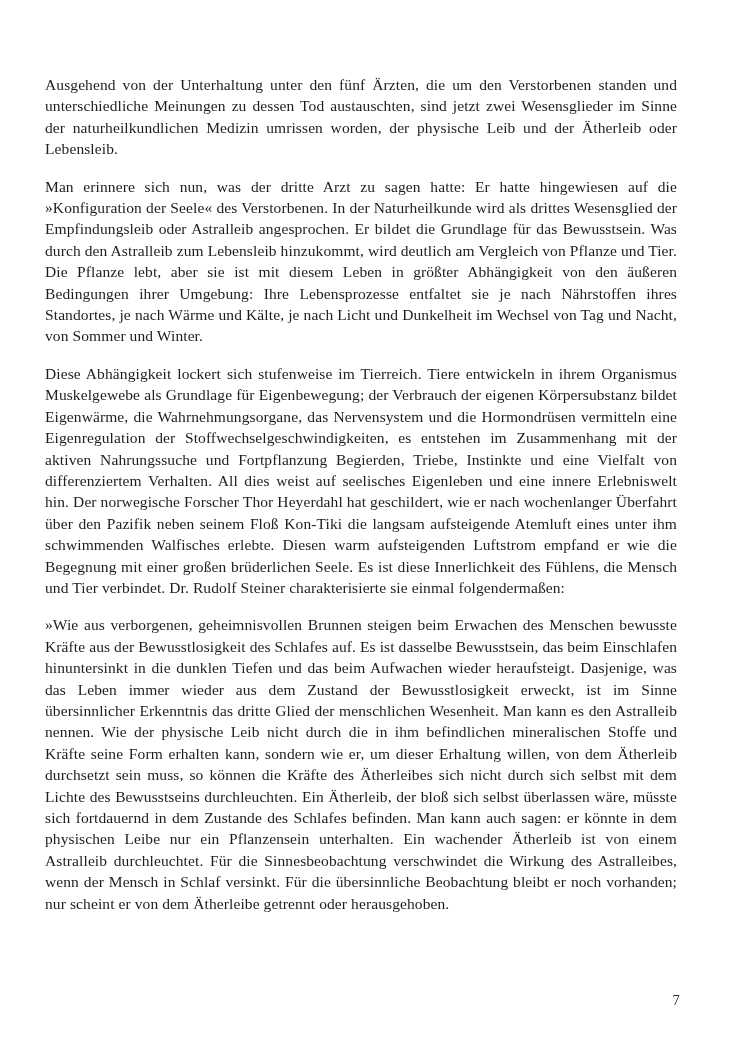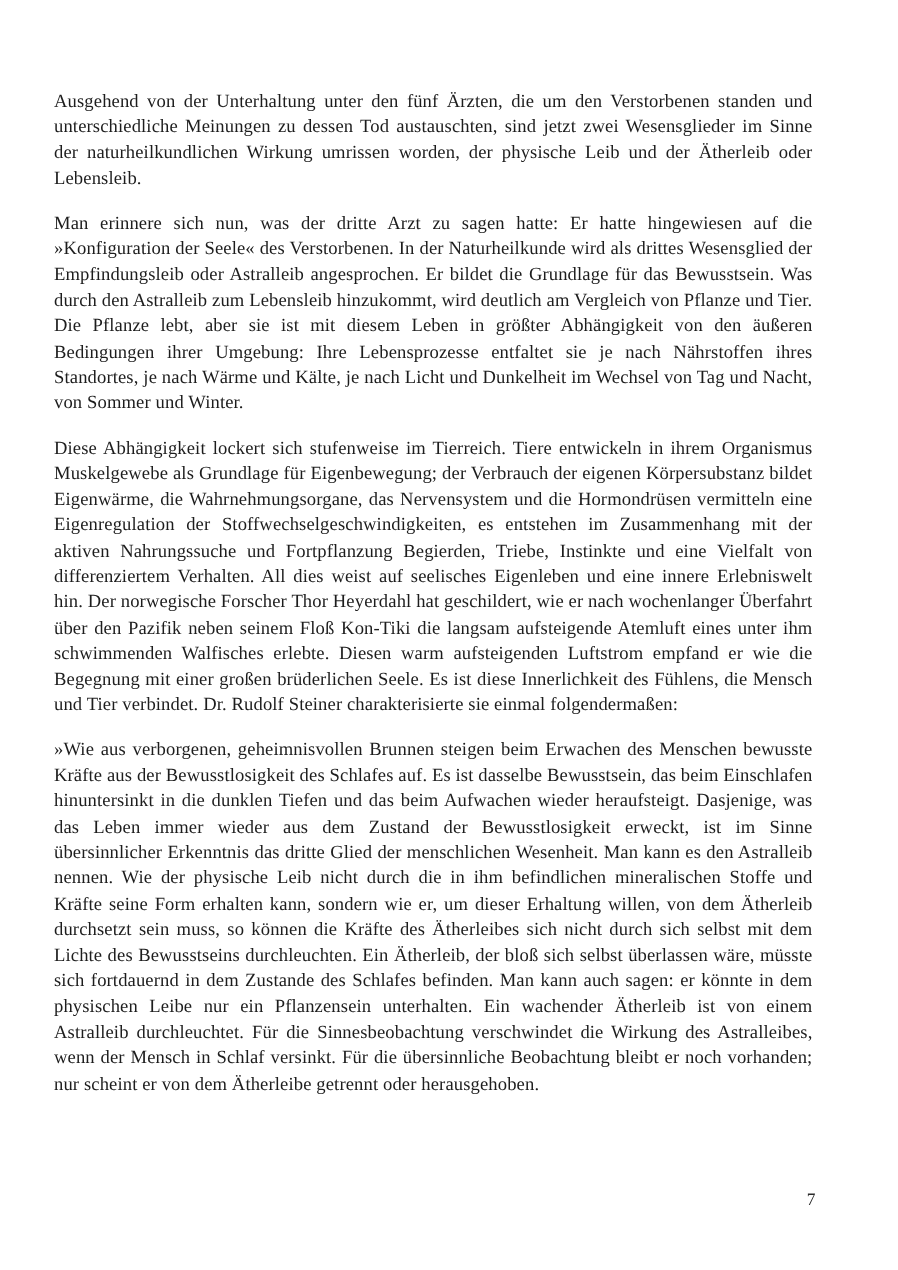--- a/index.html
+++ b/index.html
@@ -45,19 +45,19 @@
     font-size: 14.5px;
     line-height: 18px;
     text-align: center;
   }
 </style>
 </head>
 <body>
 
 <div class="page">
   <div class="text-block">
-    <p>Ausgehend von der Unterhaltung unter den fünf Ärzten, die um den Verstorbenen standen und unterschiedliche Meinungen zu dessen Tod austauschten, sind jetzt zwei Wesensglieder im Sinne der naturheilkundlichen Wirkung umrissen worden, der physische Leib und der Ätherleib oder Lebensleib.</p>
+    <p>Ausgehend von der Unterhaltung unter den fünf Ärzten, die um den Verstorbenen standen und unterschiedliche Meinungen zu dessen Tod austauschten, sind jetzt zwei Wesensglieder im Sinne der naturheilkundlichen Medizin umrissen worden, der physische Leib und der Ätherleib oder Lebensleib.</p>
     <p>Man erinnere sich nun, was der dritte Arzt zu sagen hatte: Er hatte hingewiesen auf die »Konfiguration der Seele« des Verstorbenen. In der Naturheilkunde wird als drittes Wesensglied der Empfindungsleib oder Astralleib angesprochen. Er bildet die Grundlage für das Bewusstsein. Was durch den Astralleib zum Lebensleib hinzukommt, wird deutlich am Vergleich von Pflanze und Tier. Die Pflanze lebt, aber sie ist mit diesem Leben in größter Abhängigkeit von den äußeren Bedingungen ihrer Umgebung: Ihre Lebensprozesse entfaltet sie je nach Nährstoffen ihres Standortes, je nach Wärme und Kälte, je nach Licht und Dunkelheit im Wechsel von Tag und Nacht, von Sommer und Winter.</p>
     <p>Diese Abhängigkeit lockert sich stufenweise im Tierreich. Tiere entwickeln in ihrem Organismus Muskelgewebe als Grundlage für Eigenbewegung; der Verbrauch der eigenen Körpersubstanz bildet Eigenwärme, die Wahrnehmungsorgane, das Nervensystem und die Hormondrüsen vermitteln eine Eigenregulation der Stoffwechselgeschwindigkeiten, es entstehen im Zusammenhang mit der aktiven Nahrungssuche und Fortpflanzung Begierden, Triebe, Instinkte und eine Vielfalt von differenziertem Verhalten. All dies weist auf seelisches Eigenleben und eine innere Erlebniswelt hin. Der norwegische Forscher Thor Heyerdahl hat geschildert, wie er nach wochenlanger Überfahrt über den Pazifik neben seinem Floß Kon-Tiki die langsam aufsteigende Atemluft eines unter ihm schwimmenden Walfisches erlebte. Diesen warm aufsteigenden Luftstrom empfand er wie die Begegnung mit einer großen brüderlichen Seele. Es ist diese Innerlichkeit des Fühlens, die Mensch und Tier verbindet. Dr. Rudolf Steiner charakterisierte sie einmal folgendermaßen:</p>
     <p>»Wie aus verborgenen, geheimnisvollen Brunnen steigen beim Erwachen des Menschen bewusste Kräfte aus der Bewusstlosigkeit des Schlafes auf. Es ist dasselbe Bewusstsein, das beim Einschlafen hinuntersinkt in die dunklen Tiefen und das beim Aufwachen wieder heraufsteigt. Dasjenige, was das Leben immer wieder aus dem Zustand der Bewusstlosigkeit erweckt, ist im Sinne übersinnlicher Erkenntnis das dritte Glied der menschlichen Wesenheit. Man kann es den Astralleib nennen. Wie der physische Leib nicht durch die in ihm befindlichen mineralischen Stoffe und Kräfte seine Form erhalten kann, sondern wie er, um dieser Erhaltung willen, von dem Ätherleib durchsetzt sein muss, so können die Kräfte des Ätherleibes sich nicht durch sich selbst mit dem Lichte des Bewusstseins durchleuchten. Ein Ätherleib, der bloß sich selbst überlassen wäre, müsste sich fortdauernd in dem Zustande des Schlafes befinden. Man kann auch sagen: er könnte in dem physischen Leibe nur ein Pflanzensein unterhalten. Ein wachender Ätherleib ist von einem Astralleib durchleuchtet. Für die Sinnesbeobachtung verschwindet die Wirkung des Astralleibes, wenn der Mensch in Schlaf versinkt. Für die übersinnliche Beobachtung bleibt er noch vorhanden; nur scheint er von dem Ätherleibe getrennt oder herausgehoben.</p>
   </div>
   <div class="page-number">7</div>
 </div>
 
 </body></html>

